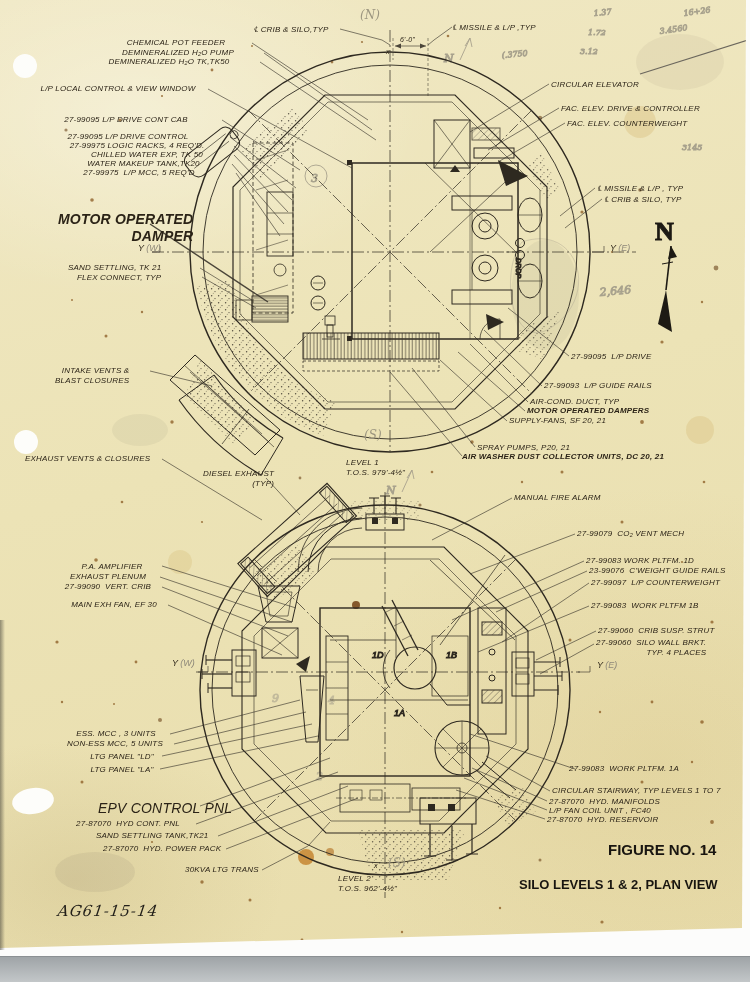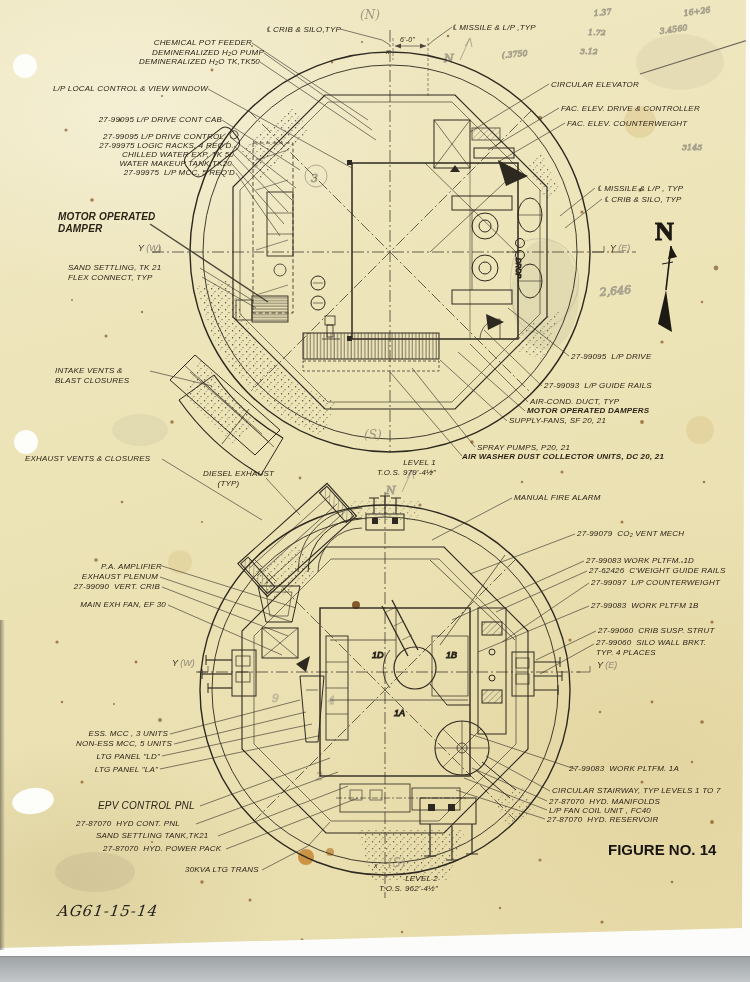--- a/index.html
+++ b/index.html
@@ -10,25 +10,25 @@
       radial-gradient(ellipse 420px 260px at 18% 12%, rgba(255,255,250,.35), rgba(255,255,255,0) 70%),
       radial-gradient(ellipse 500px 400px at 88% 80%, rgba(190,160,80,.14), rgba(0,0,0,0) 70%),
       radial-gradient(ellipse 300px 200px at 10% 92%, rgba(170,150,90,.18), rgba(0,0,0,0) 70%),
       linear-gradient(165deg,#f0e8c4 0%,#ece3b6 45%,#e8dcab 100%);
     clip-path:polygon(0 0,746px 0,742px 928px,0 948px);}
   #edge-shadow{position:absolute;left:0;top:620px;width:5px;height:330px;
     background:linear-gradient(90deg,rgba(70,68,58,.55),rgba(70,68,58,0));}
   #grey-strip{position:absolute;left:0;top:956px;width:750px;height:26px;
     background:linear-gradient(180deg,#9fa4a7,#c4c8ca);border-top:1px solid #8b9093;}
   .ann{position:absolute;font:italic 8px/1.2 "Liberation Sans",sans-serif;color:#2b2317;
-       letter-spacing:.2px;white-space:pre;}
-  .ra{text-align:right;}
-  .ca{text-align:right;}
+       letter-spacing:.2px;white-space:pre;text-align:right;}
+  .ra{text-align:center;}
+  .ca{text-align:left;}
   .b{font-weight:700;}
-  .big{font-size:10px;}
+  .big{font-size:14px;}
   .pencil-html{position:absolute;font:italic 12px "DejaVu Serif",serif;color:#9b957f;white-space:pre;}
   .title{position:absolute;font:700 15px "Liberation Sans",sans-serif;color:#1c1812;
          letter-spacing:.6px;white-space:pre;}
   .fig{position:absolute;font:700 15px "Liberation Sans",sans-serif;color:#181510;white-space:pre;}
   .fig2{position:absolute;font:700 13px "Liberation Sans",sans-serif;color:#181510;white-space:pre;}
   .hand{position:absolute;font:italic 15px "DejaVu Serif",serif;color:#23201a;
         transform:skewX(-8deg);letter-spacing:1px;white-space:pre;}
   .axis{position:absolute;font:italic 9px "Liberation Sans",sans-serif;color:#2b2317;white-space:pre;}
   .axis .p{color:#8f897a;}
   svg{position:absolute;left:0;top:0;}
@@ -512,21 +512,21 @@
 <div class="ann b" style="left:462px;top:452px">AIR WASHER DUST COLLECTOR UNITS, DC 20, 21</div>
 <div class="ann ca" style="left:346px;top:458px;width:90px">LEVEL 1
 T.O.S. 979'-4½"</div>
 
 <div class="ann" style="left:25px;top:454px">EXHAUST VENTS &amp; CLOSURES</div>
 <div class="ann" style="left:203px;top:469px">DIESEL EXHAUST
       (TYP)</div>
 <div class="ann" style="left:514px;top:493px">MANUAL FIRE ALARM</div>
 <div class="ann" style="left:577px;top:529px">27-99079  CO₂ VENT MECH</div>
 <div class="ann" style="left:586px;top:556px">27-99083 WORK PLTFM. 1D</div>
-<div class="ann" style="left:589px;top:566px">27-62426  C'WEIGHT GUIDE RAILS</div>
+<div class="ann" style="left:589px;top:566px">23-99076  C'WEIGHT GUIDE RAILS</div>
 <div class="ann" style="left:591px;top:578px">27-99097  L/P COUNTERWEIGHT</div>
 <div class="ann" style="left:591px;top:601px">27-99083  WORK PLTFM 1B</div>
 <div class="ann" style="left:598px;top:626px">27-99060  CRIB SUSP. STRUT</div>
 <div class="ann" style="left:596px;top:638px">27-99060  SILO WALL BRKT.
 TYP. 4 PLACES</div>
 <div class="ann ra" style="left:62px;top:562px;width:100px">P.A. AMPLIFIER</div>
 <div class="ann ra" style="left:58px;top:572px;width:100px">EXHAUST PLENUM</div>
 <div class="ann ra" style="left:56px;top:582px;width:104px">27-99090  VERT. CRIB</div>
 <div class="ann ra" style="left:62px;top:600px;width:104px">MAIN EXH FAN, EF 30</div>
 <div class="ann ra" style="left:64px;top:729px;width:104px">ESS. MCC , 3 UNITS</div>
@@ -545,18 +545,19 @@
 <div class="ann" style="left:547px;top:815px">27-87070  HYD. RESERVOIR</div>
 
 <div class="axis" style="left:172px;top:658px"><span>Y</span> <span class="p">(W)</span></div>
 <div class="axis" style="left:597px;top:660px"><span>Y</span> <span class="p">(E)</span></div>
 <div class="axis" style="left:374px;top:862px;font-size:7px">x</div>
 <div class="pencil-html" style="left:388px;top:856px">(S)</div>
 <div class="ann ca" style="left:338px;top:874px;width:100px">LEVEL 2
 T.O.S. 962'-4½"</div>
 
 <div class="fig" style="left:608px;top:841px">FIGURE NO. 14</div>
+<div class="fig2" style="left:519px;top:877px">SILO LEVELS 1 &amp; 2, PLAN VIEW</div>
 <div class="hand" style="left:58px;top:902px">AG61-15-14</div>
 
 </div>
 
 <div id="edge-shadow"></div>
 <div id="grey-strip"></div>
 
 </body></html>

